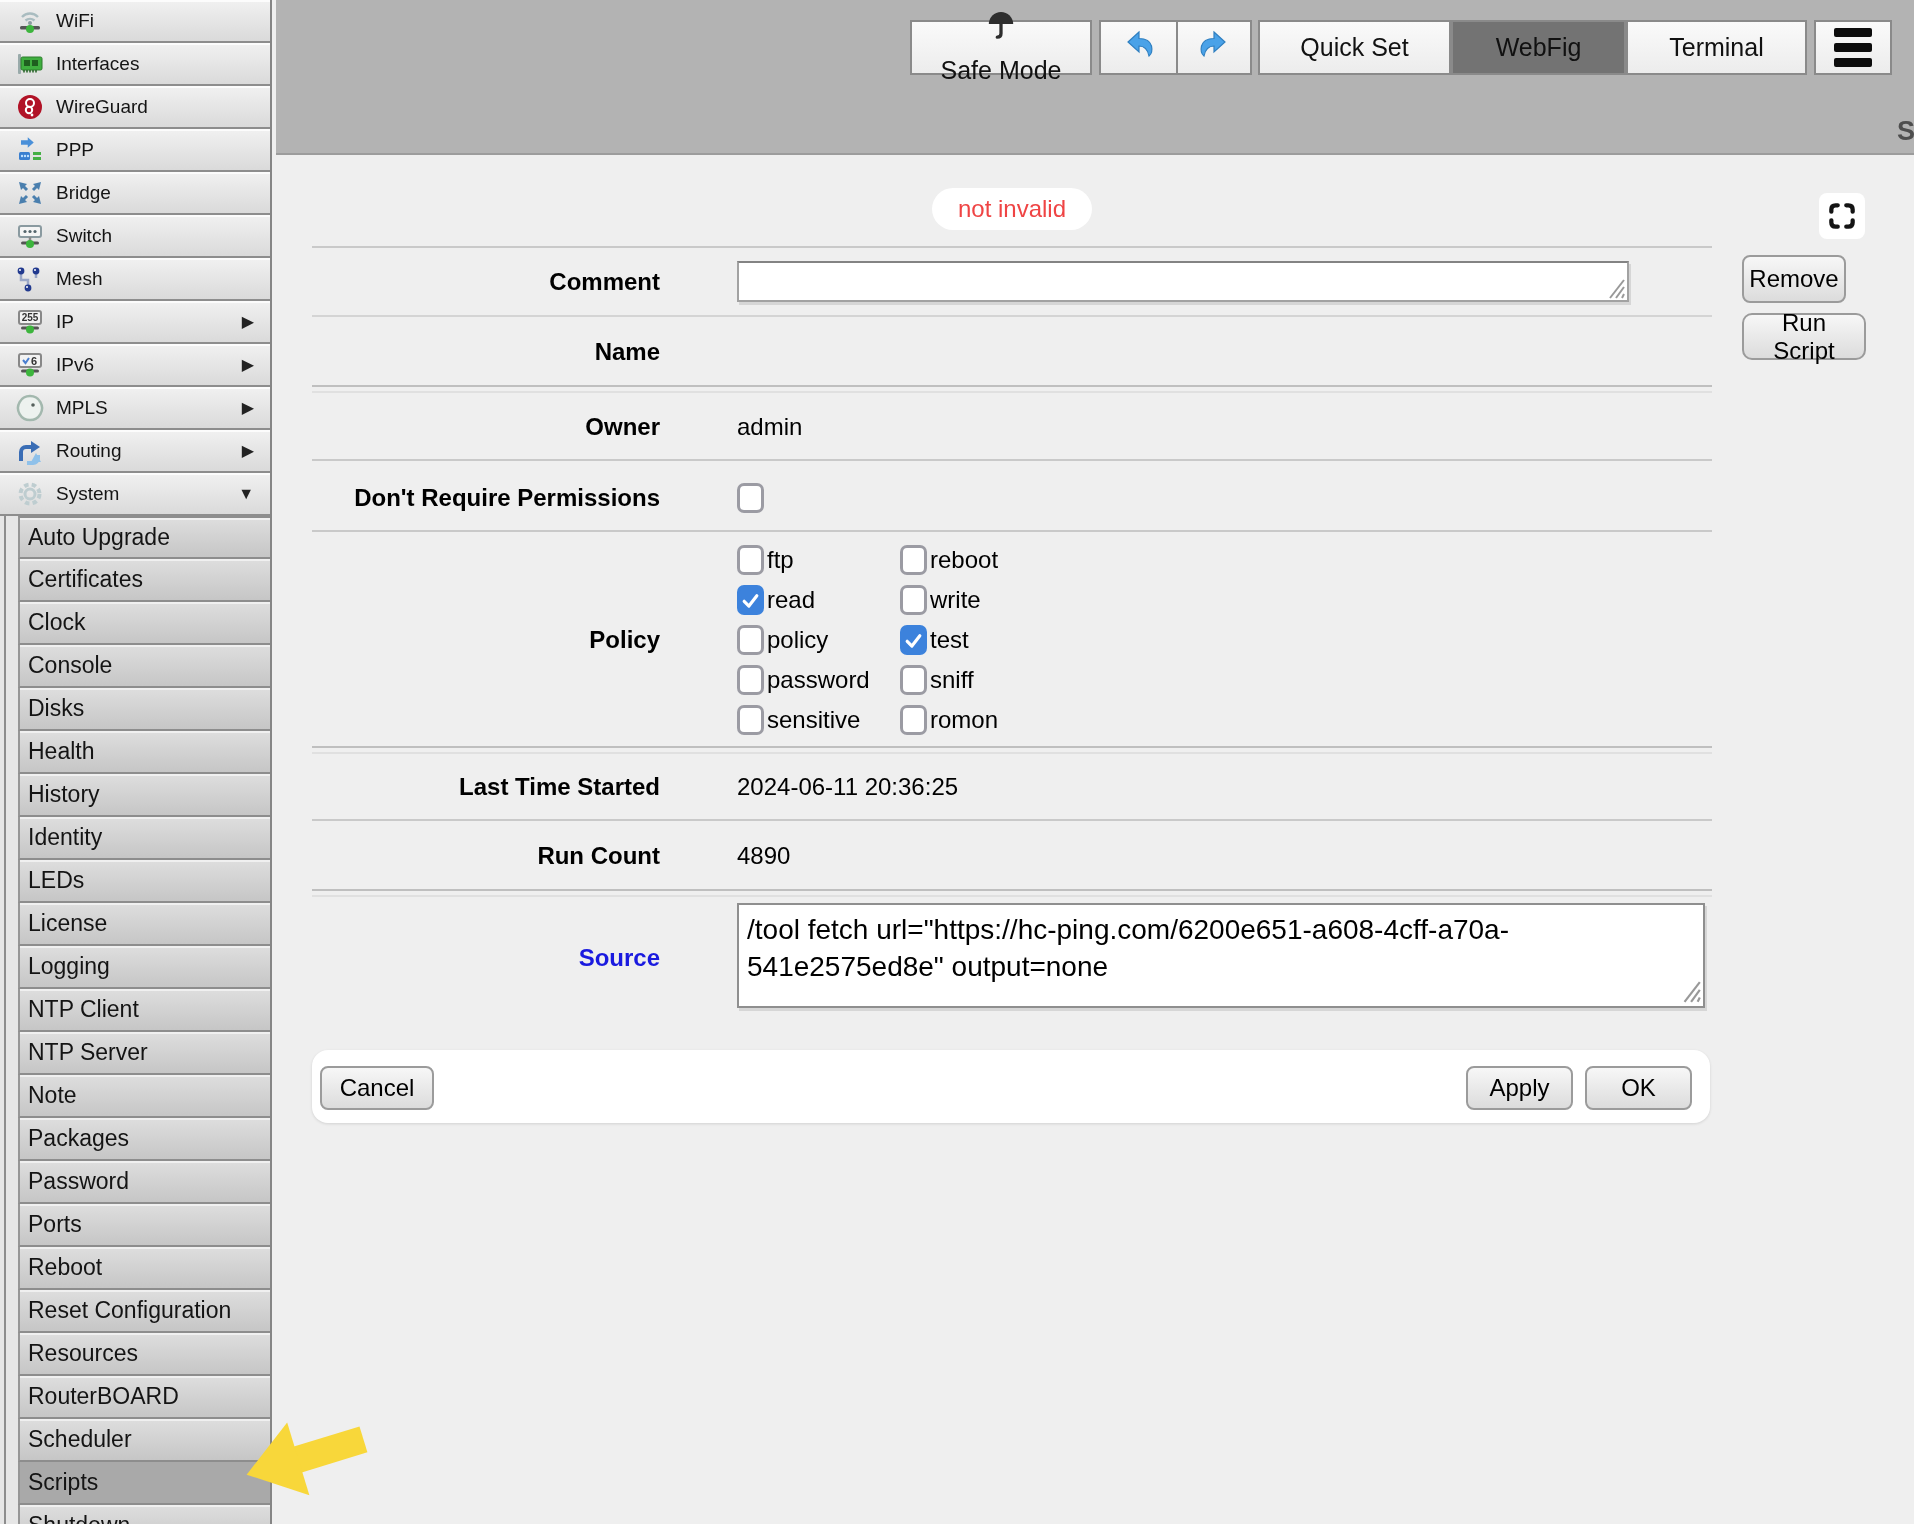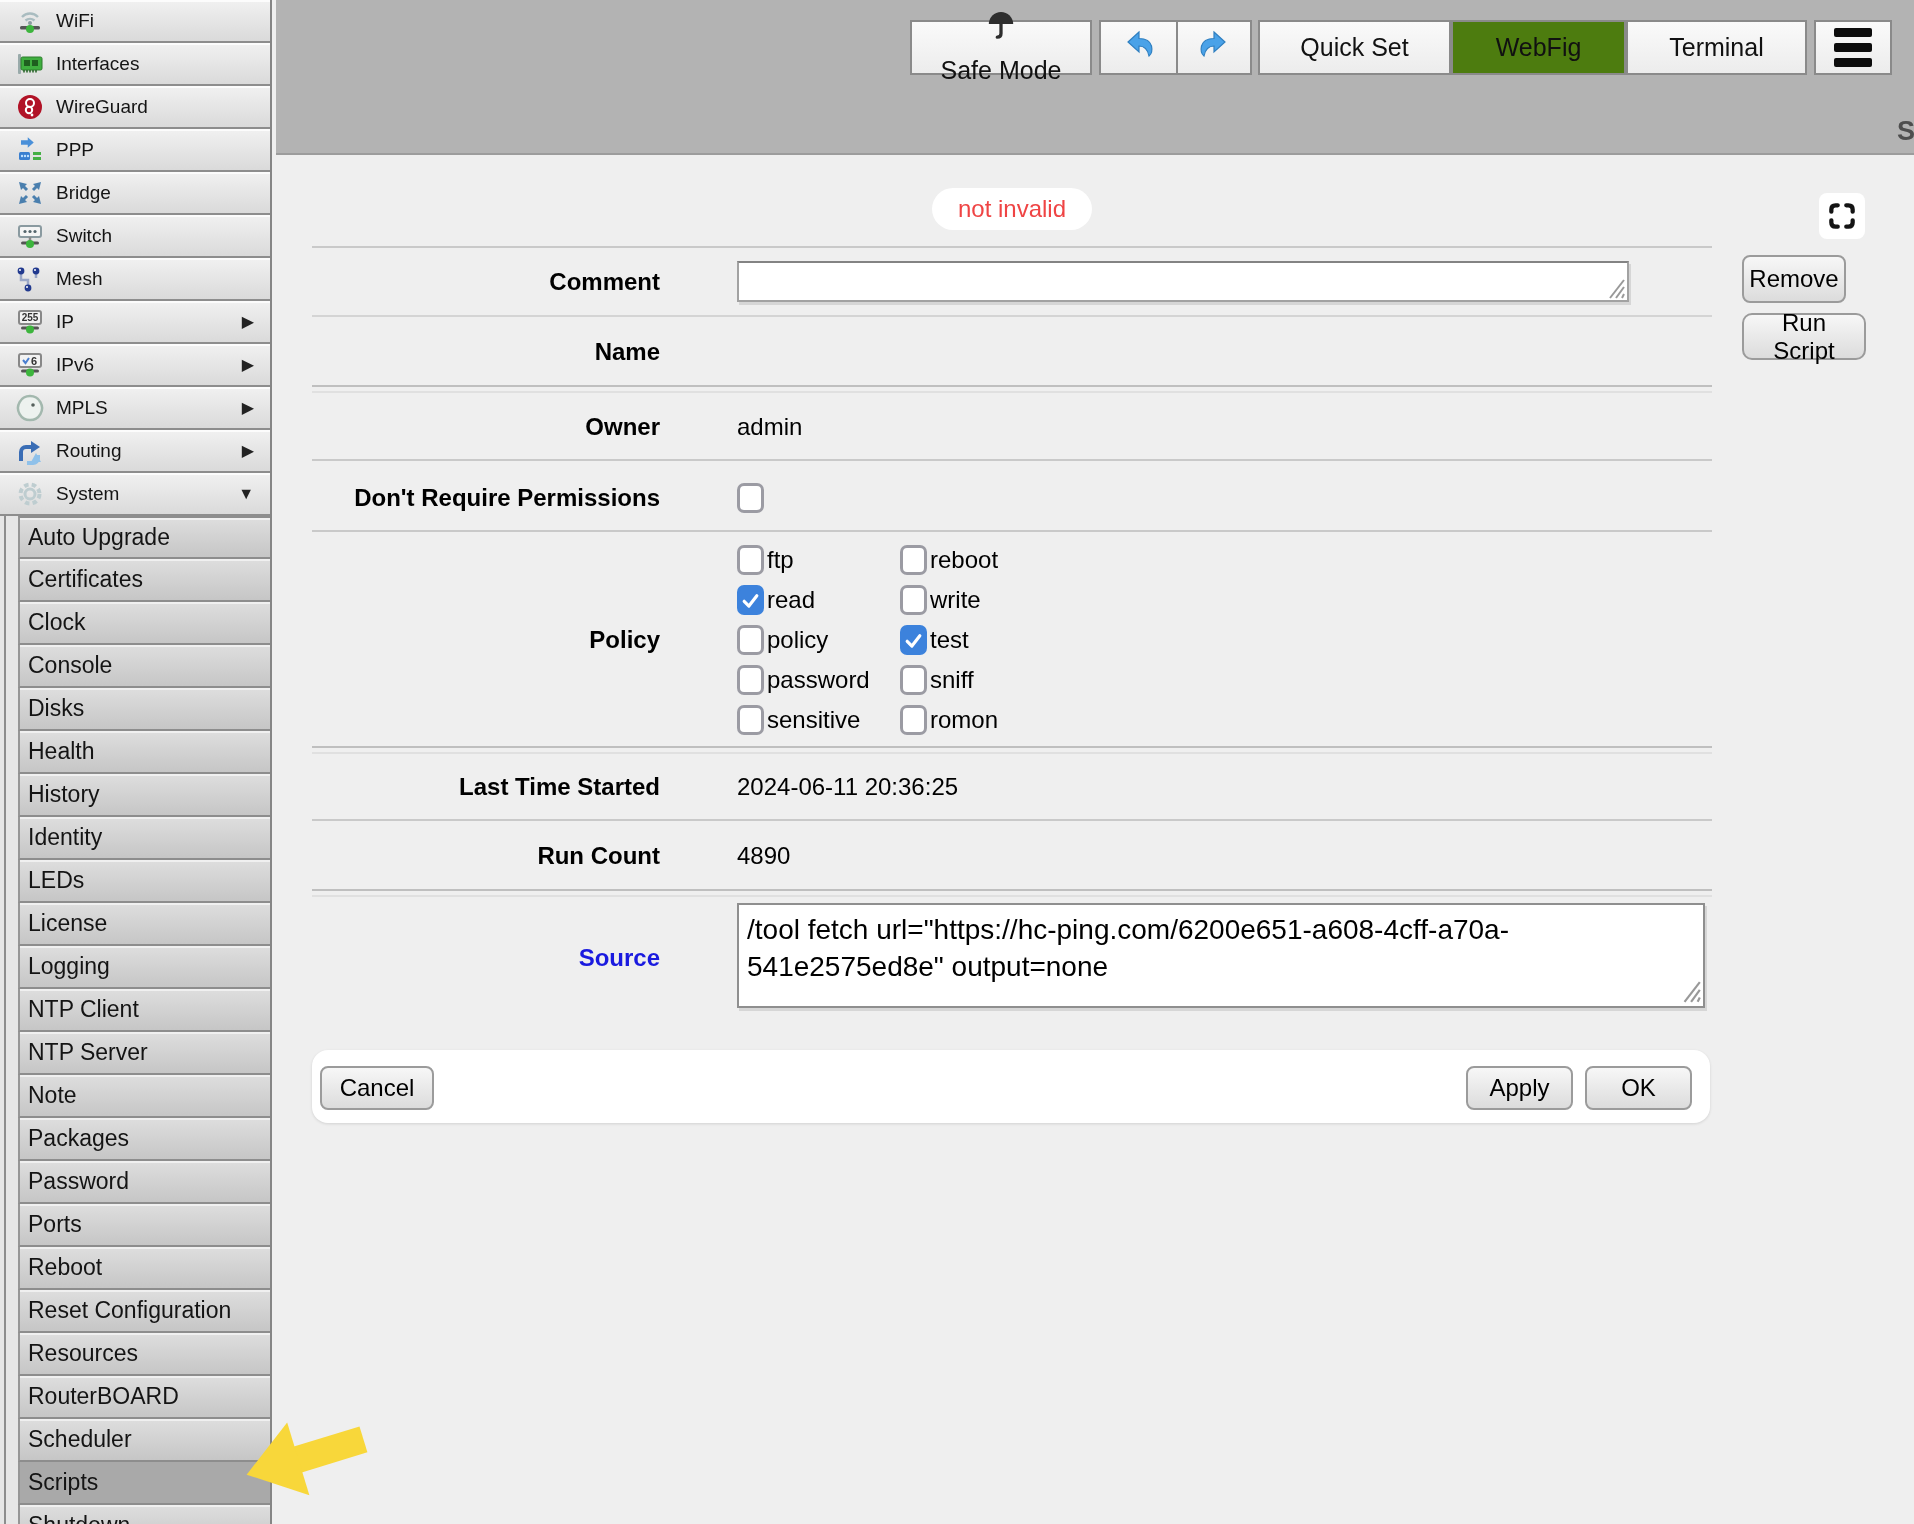--- a/index.html
+++ b/index.html
@@ -6,21 +6,21 @@
   #app{position:relative;width:1914px;height:1524px;overflow:hidden;
        font-family:"Liberation Sans",sans-serif;color:#000;background:#efefef;}
 
   
   .topbar{position:absolute;left:276px;top:0;width:1822px;height:155px;
           background:#b3b3b3;border-bottom:2px solid #9c9c9c;box-sizing:border-box;}
   .tb-btn{position:absolute;top:20px;height:55px;box-sizing:border-box;
           display:flex;align-items:center;justify-content:center;gap:10px;
           background:linear-gradient(#fafafa,#ececec);border:2px solid #8a8a8a;
           font-size:25px;color:#111;cursor:pointer;flex-direction:column;}
-  .tb-btn.active{background:#4d7c0f;}
+  .tb-btn.active{background:#737373;}
   .hamb{display:flex;flex-direction:column;gap:6px;}
   .hamb span{display:block;width:38px;height:9px;background:#0c0c0c;border-radius:2px;}
   .page-title{position:absolute;top:116px;right:22px;font-size:27px;font-weight:bold;
               color:#4e4e4e;letter-spacing:.5px;}
 
   
   .sidebar{position:absolute;left:0;top:0;width:272px;height:1524px;background:#e6e6e6;
            border-right:2px solid #858585;box-sizing:border-box;z-index:5;}
   .menu-item{height:43px;box-sizing:border-box;display:flex;align-items:center;
              padding-left:14px;border-bottom:2px solid #8d8d8d;cursor:pointer;

